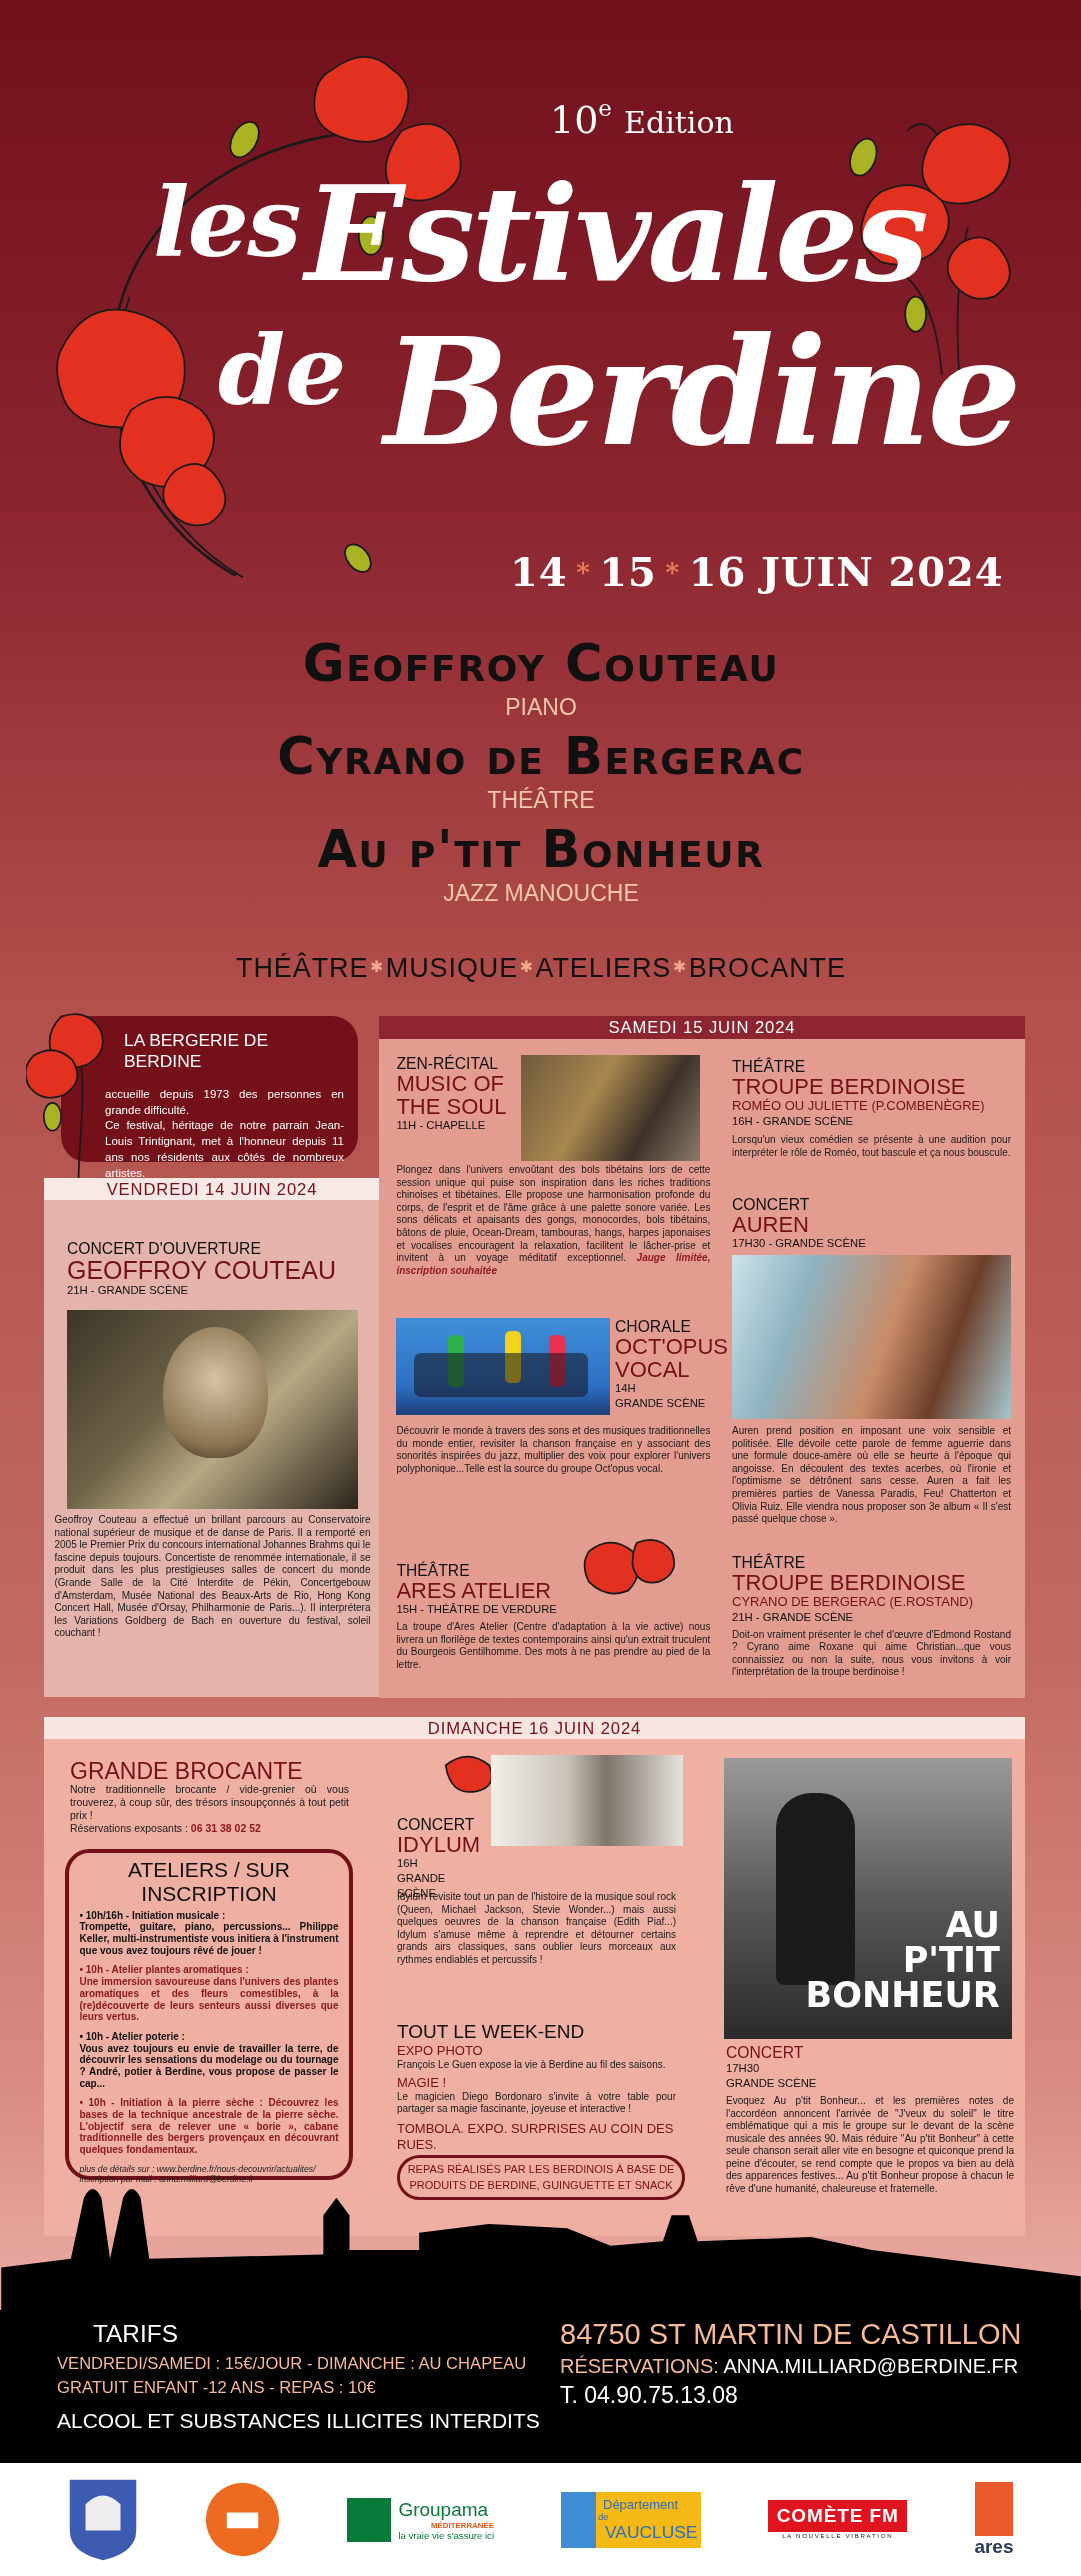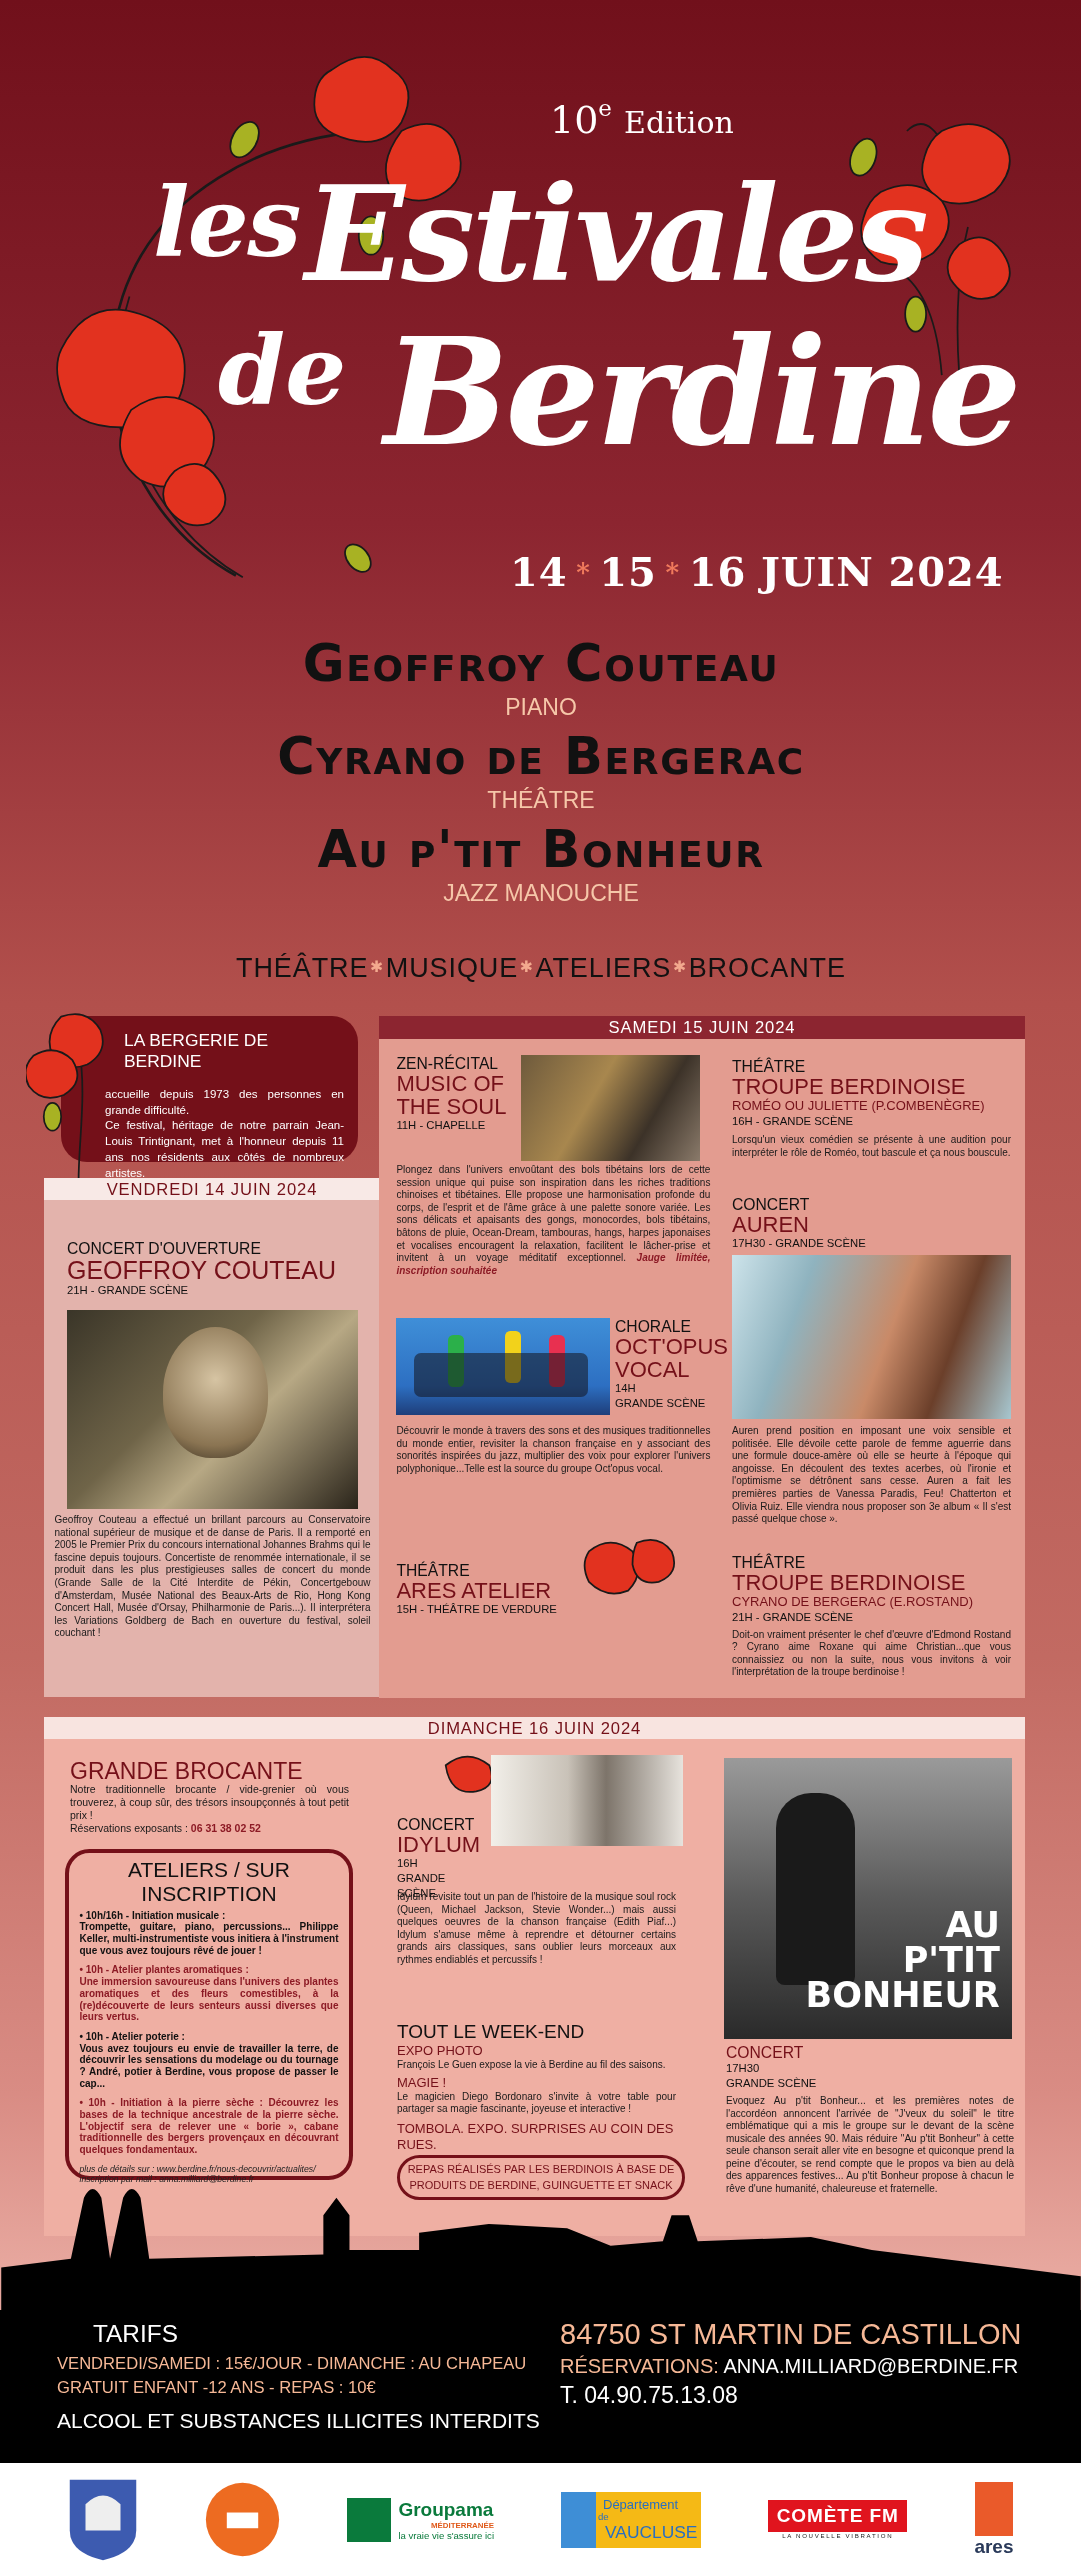--- a/index.html
+++ b/index.html
@@ -204,20 +204,21 @@
     <svg class="poppy" style="left:201px;top:495px;" width="105" height="61" viewBox="0 0 120 70">
       <g fill="#e2321f" stroke="#1a1a1a" stroke-width="2">
         <path d="M10 20 q25 -20 50 0 q15 25 -5 45 q-25 10 -45 -10 q-10 -20 0 -35z"></path>
         <path d="M65 10 q25 -10 40 10 q10 25 -15 35 q-25 5 -30 -20 q0 -15 5 -25z"></path>
       </g>
     </svg>
     <div style="position:absolute;left:17.4px;top:523px;width:314px;">
       <div class="ev-cat">THÉÂTRE</div>
       <div class="ev-name">ARES ATELIER</div>
       <div class="ev-time">15H - THÉÂTRE DE VERDURE</div>
+      <div class="ev-text" style="margin-top:3.5px;">La troupe d'Ares Atelier (Centre d'adaptation à la vie active) nous livrera un florilège de textes contemporains ainsi qu'un extrait truculent du Bourgeois Gentilhomme. Des mots à ne pas prendre au pied de la lettre.</div>
     </div>
 
     <div style="position:absolute;left:353px;top:515px;width:279px;">
       <div class="ev-cat">THÉÂTRE</div>
       <div class="ev-name">TROUPE BERDINOISE</div>
       <div class="ev-sub">CYRANO DE BERGERAC (E.ROSTAND)</div>
       <div class="ev-time">21H - GRANDE SCÈNE</div>
       <div class="ev-text" style="margin-top:3.5px;">Doit-on vraiment présenter le chef d'œuvre d'Edmond Rostand ? Cyrano aime Roxane qui aime Christian...que vous connaissiez ou non la suite, nous vous invitons à voir l'interprétation de la troupe berdinoise !</div>
     </div>
   </div>
@@ -316,21 +317,21 @@
     </div>
     <div class="sp">
       <svg width="75" height="75" viewBox="0 0 86 86">
           <circle cx="43" cy="43" r="42" fill="#ed6b21"></circle>
           <rect x="25" y="35" width="36" height="18" fill="#fff"></rect>
         </svg>
     </div>
     <div class="sp">
       <div style="width:44px;height:44px;background:#0a7a3c;margin-right:7px;"></div>
       <div>
-        <div style="color:#0a7a3c;font-weight:bold;font-size:19px;">Groupama</div>
+        <div style="color:#0a7a3c;font-weight:normal;font-size:19px;">Groupama</div>
         <div style="color:#e05a1a;font-size:7.9px;font-weight:bold;text-align:right;">MÉDITERRANÉE</div>
         <div style="color:#0a7a3c;font-size:9.6px;">la vraie vie s'assure ici</div>
       </div>
     </div>
     <div class="sp" style="width:140px;height:56px;background:#f5b915;position:relative;">
       <div style="position:absolute;left:0;top:0;width:35px;height:56px;background:#3e8ed6;"></div>
       <div style="position:absolute;left:42px;top:5.2px;color:#2a6fc0;font-size:13px;">Département</div>
       <div style="position:absolute;left:37px;top:19px;color:#2a6fc0;font-size:9.6px;">de</div>
       <div style="position:absolute;left:44px;top:30px;color:#2a6fc0;font-size:17.4px;">VAUCLUSE</div>
     </div>

